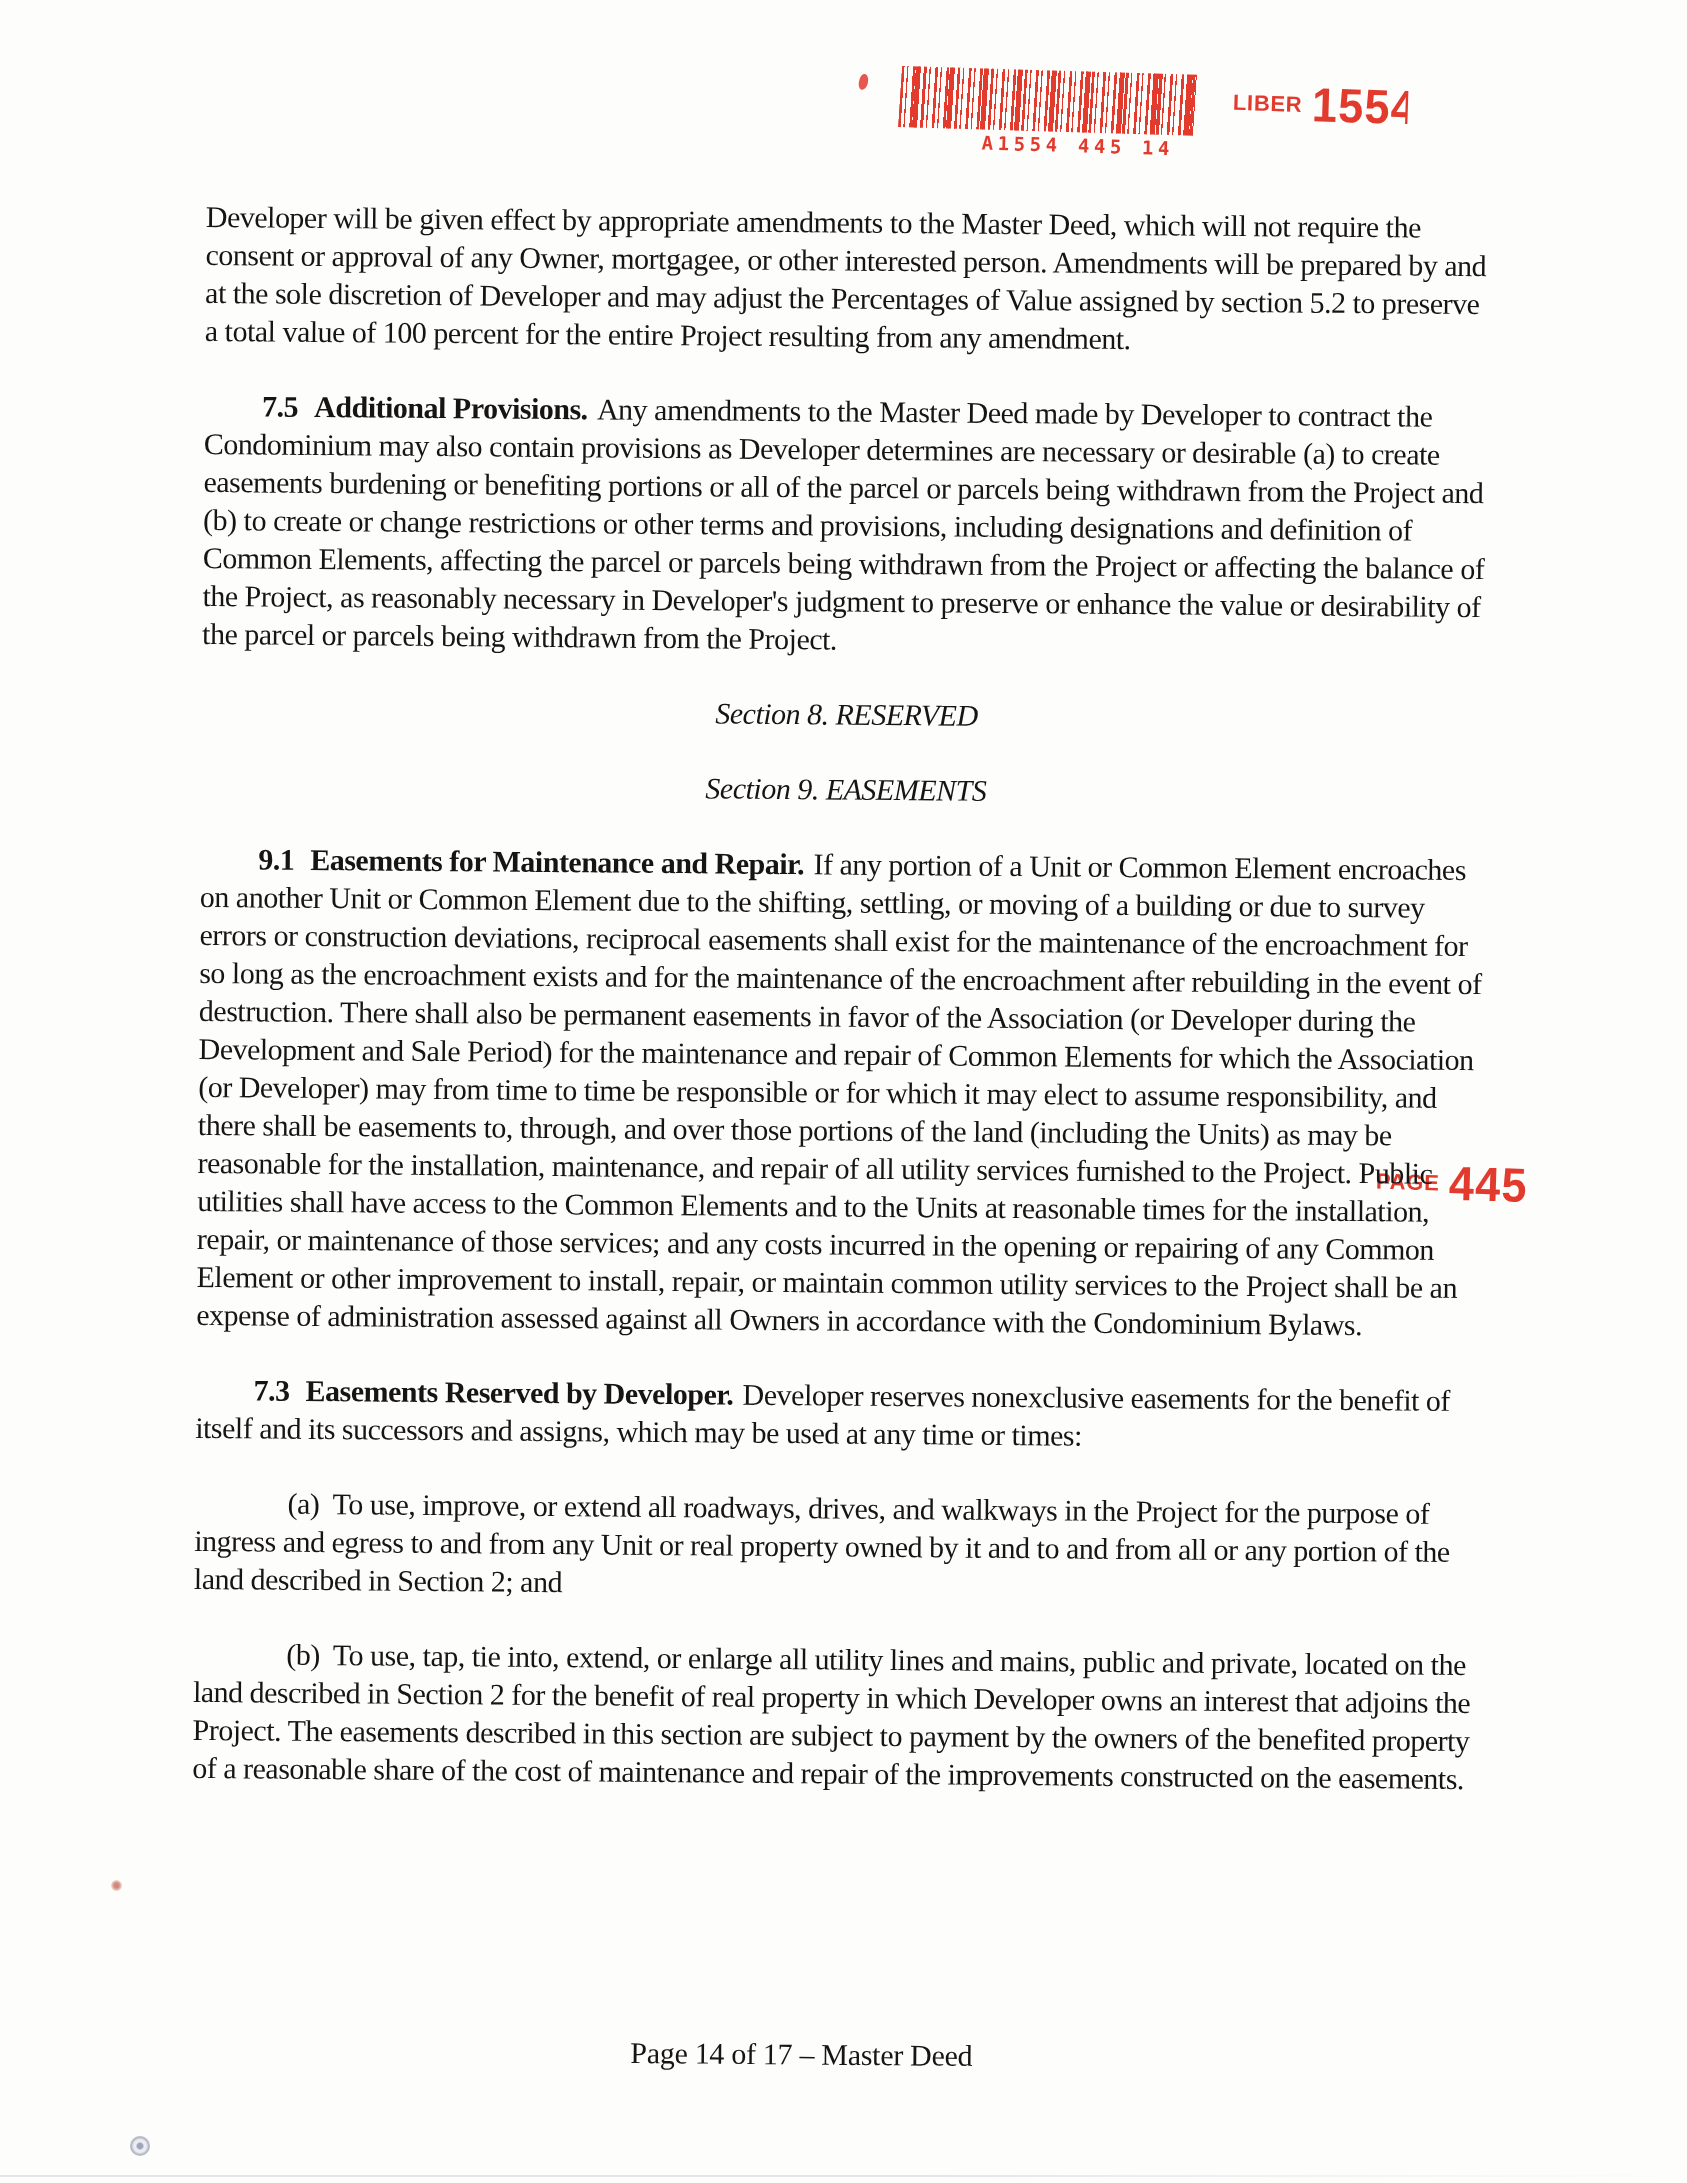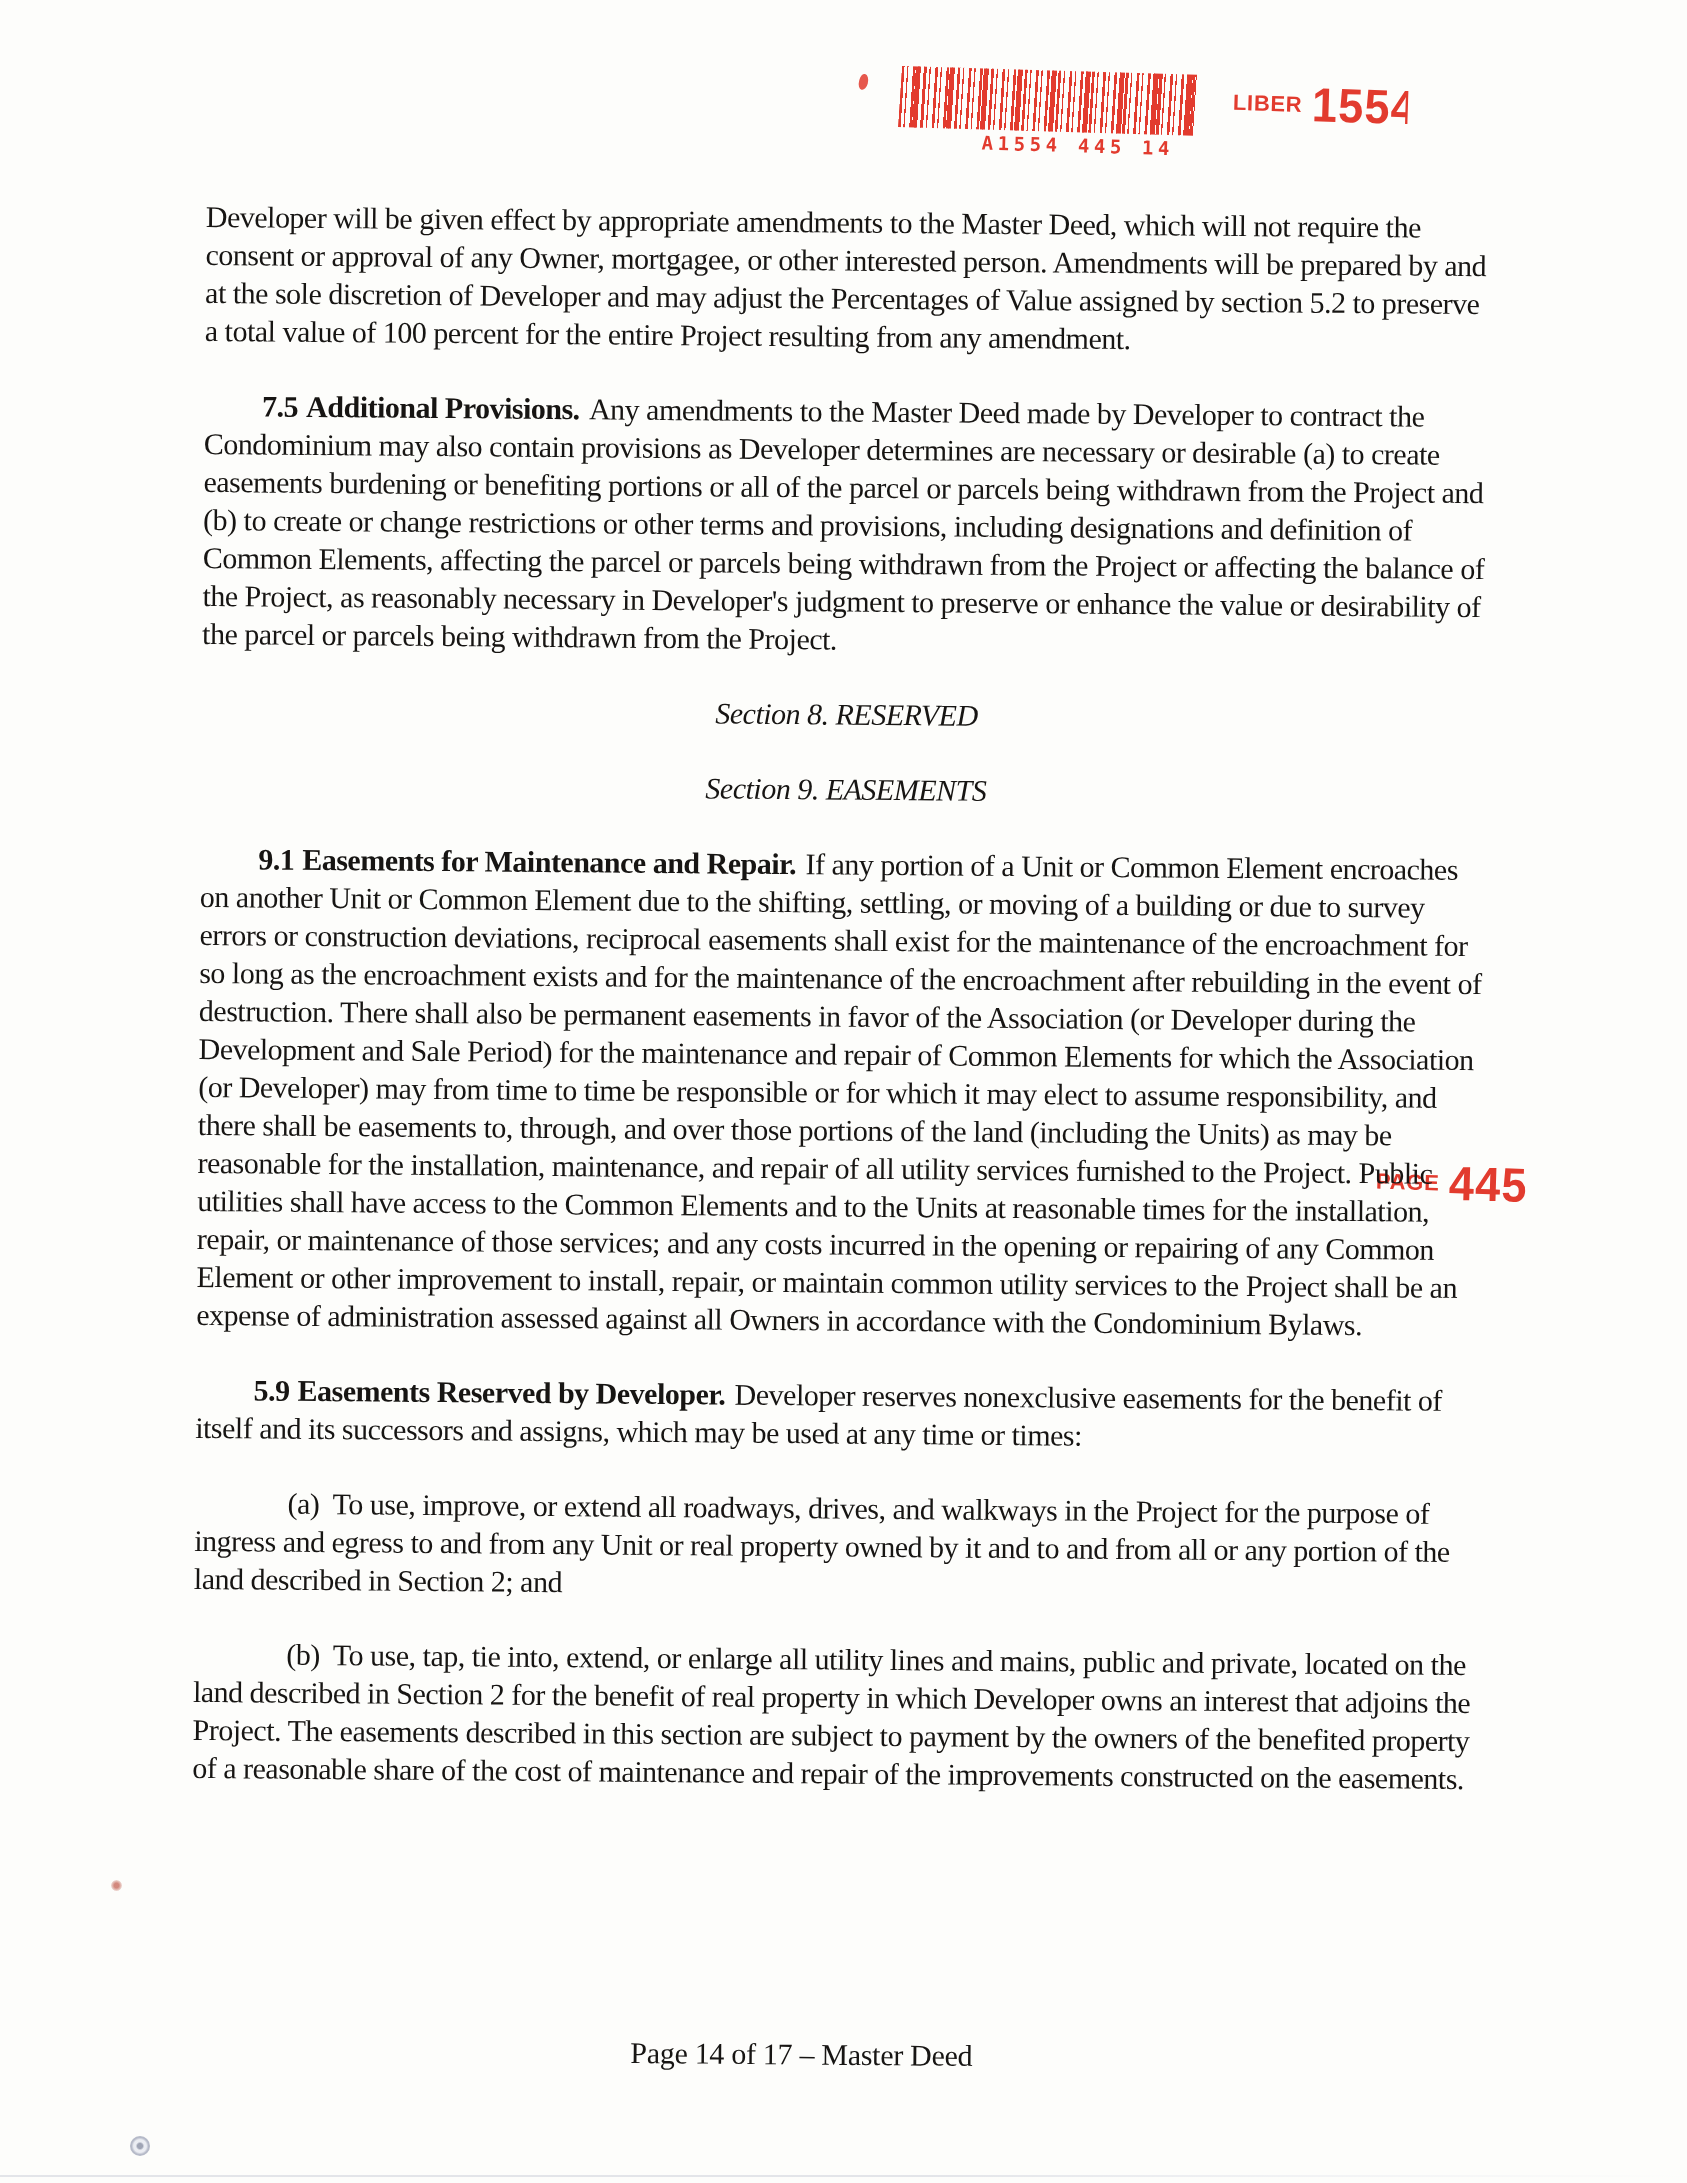--- a/index.html
+++ b/index.html
@@ -62,21 +62,21 @@
   .content{
     position:absolute;left:206px;top:198px;width:1290px;
     transform:rotate(0.5deg);transform-origin:0 0;
     font-size:30px;line-height:38px;letter-spacing:-0.5px;
     text-align:left;
   }
   .content p{margin:0 0 37px 0;}
   p.sec{text-indent:58px;}
   p.item{text-indent:93px;margin-top:13.2px;}
   .b{font-weight:bold;}
-  .sec-num{margin-right:8px;}
+  .sec-num{margin-right:16px;}
   .sec-title{margin-right:9.3px;}
   .item-label{margin-right:13.2px;}
   .heading{
     text-align:center;font-style:italic;font-weight:normal;
     font-size:30px;line-height:38px;margin:0 0 31px 0;
   }
   .footer{
     position:absolute;left:173px;top:2032px;width:1257px;
     transform:rotate(0.5deg);transform-origin:0 0;
     text-align:center;font-size:30px;letter-spacing:-0.3px;
@@ -133,21 +133,21 @@
 
     <p class="heading">Section 8. RESERVED</p>
 
     <p class="heading">Section 9. EASEMENTS</p>
 
     <p class="sec">
       <span class="b sec-num">9.1</span><span class="b sec-title">Easements for Maintenance and Repair.</span><span>If any portion of a Unit or Common Element encroaches on another Unit or Common Element due to the shifting, settling, or moving of a building or due to survey errors or construction deviations, reciprocal easements shall exist for the maintenance of the encroachment for so long as the encroachment exists and for the maintenance of the encroachment after rebuilding in the event of destruction. There shall also be permanent easements in favor of the Association (or Developer during the Development and Sale Period) for the maintenance and repair of Common Elements for which the Association (or Developer) may from time to time be responsible or for which it may elect to assume responsibility, and there shall be easements to, through, and over those portions of the land (including the Units) as may be reasonable for the installation, maintenance, and repair of all utility services furnished to the Project. Public utilities shall have access to the Common Elements and to the Units at reasonable times for the installation, repair, or maintenance of those services; and any costs incurred in the opening or repairing of any Common Element or other improvement to install, repair, or maintain common utility services to the Project shall be an expense of administration assessed against all Owners in accordance with the Condominium Bylaws.</span>
     </p>
 
     <p class="sec">
-      <span class="b sec-num">5.9</span><span class="b sec-title">Easements Reserved by Developer.</span><span>Developer reserves nonexclusive easements for the benefit of itself and its successors and assigns, which may be used at any time or times:</span>
+      <span class="b sec-num">7.3</span><span class="b sec-title">Easements Reserved by Developer.</span><span>Developer reserves nonexclusive easements for the benefit of itself and its successors and assigns, which may be used at any time or times:</span>
     </p>
 
     <p class="item">
       <span class="item-label">(a)</span><span>To use, improve, or extend all roadways, drives, and walkways in the Project for the purpose of ingress and egress to and from any Unit or real property owned by it and to and from all or any portion of the land described in Section 2; and</span>
     </p>
 
     <p class="item">
       <span class="item-label">(b)</span><span>To use, tap, tie into, extend, or enlarge all utility lines and mains, public and private, located on the land described in Section 2 for the benefit of real property in which Developer owns an interest that adjoins the Project. The easements described in this section are subject to payment by the owners of the benefited property of a reasonable share of the cost of maintenance and repair of the improvements constructed on the easements.</span>
     </p>
 

